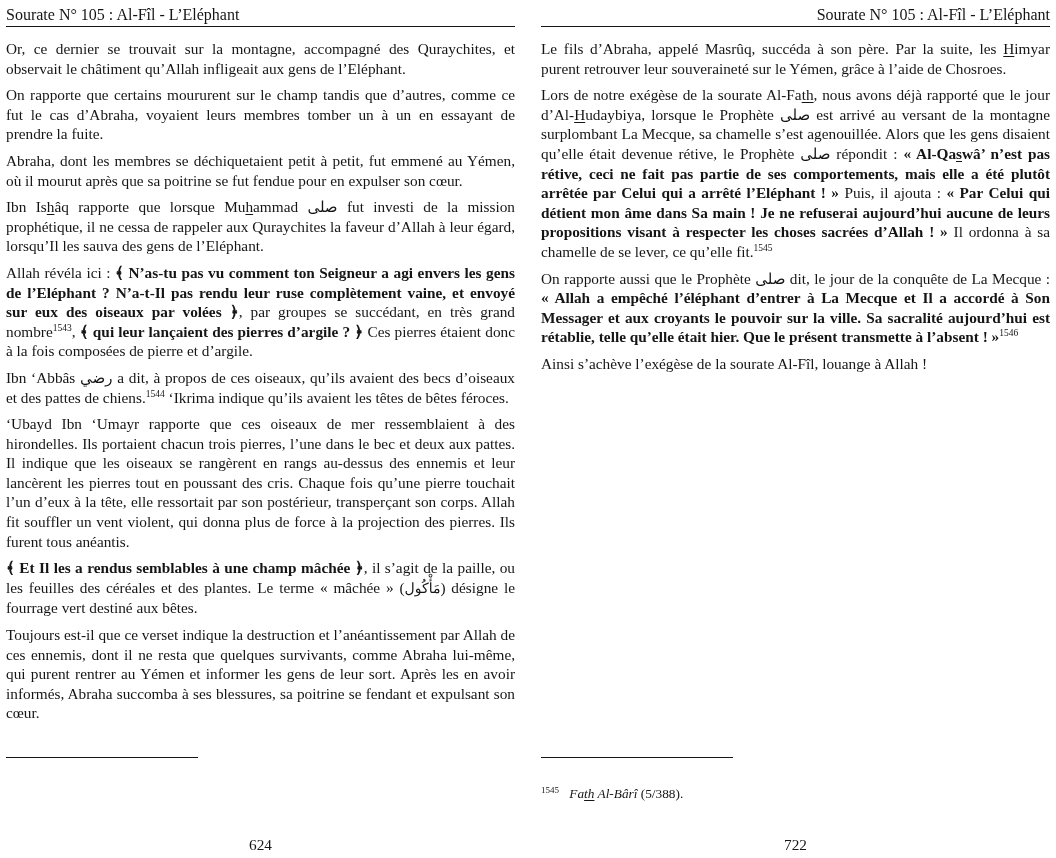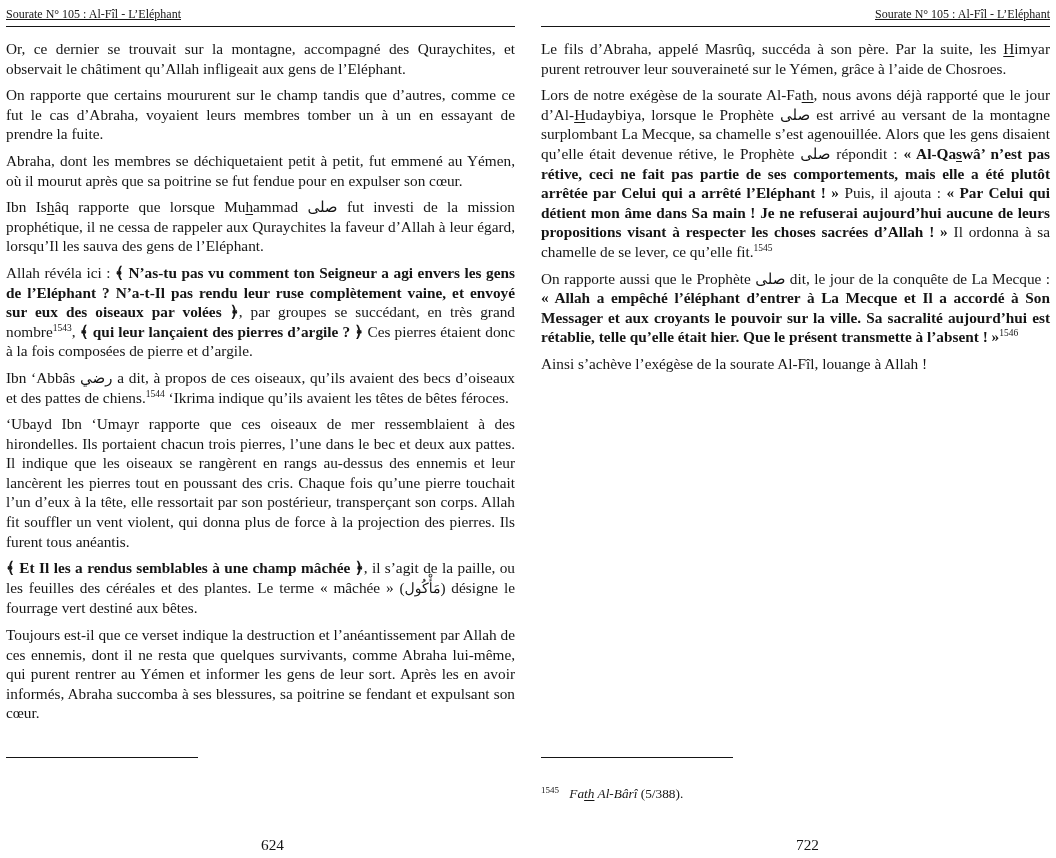--- a/index.html
+++ b/index.html
@@ -7,22 +7,22 @@
     width:1056px;height:858px;background:#ffffff;color:#151515;
     font-family:"Liberation Serif","DejaVu Serif",serif;
     overflow:hidden;
   }
   .spread{
     display:flex;width:1056px;height:858px;box-sizing:border-box;
     padding:3px 6px 0 6px;gap:26px;
   }
   .page{position:relative;width:509px;box-sizing:border-box}
   .page-header{
-    font-size:12px;line-height:19px;padding:2px 0 2px;
-    border-bottom:1.6px solid #151515;white-space:nowrap;text-decoration:underline;
+    font-size:16px;line-height:19px;padding:2px 0 2px;
+    border-bottom:1.6px solid #151515;white-space:nowrap;
   }
   .page-header.align-right{text-align:right}
   .page-body{margin-top:12px}
   .para{
     margin:0 0 7px 0;font-size:15.3px;line-height:19.6px;
     text-align:justify;
   }
   .para b{font-weight:bold}
   u{text-decoration:underline;text-underline-offset:2px}
   sup{font-size:9.5px;line-height:0;vertical-align:super}
@@ -30,21 +30,21 @@
   .ar{font-size:14px}
   .footnote-sep{
     position:absolute;left:0;bottom:100px;width:192px;
     border-top:1.4px solid #151515;
   }
   .footnotes{position:absolute;left:0;bottom:54px;font-size:13.3px;line-height:20px}
   .footnote{white-space:nowrap}
   .footnote sup{font-size:9px;margin-right:7px}
   .footnote i{font-style:italic}
   .page-number{
-    position:absolute;bottom:4px;left:12px;width:100%;
+    position:absolute;bottom:4px;left:0;width:100%;
     text-align:center;font-size:15.3px;
   }
 </style>
 </head>
 <body>
 
 <div class="spread">
 
   <div class="page">
     <div class="page-header">

